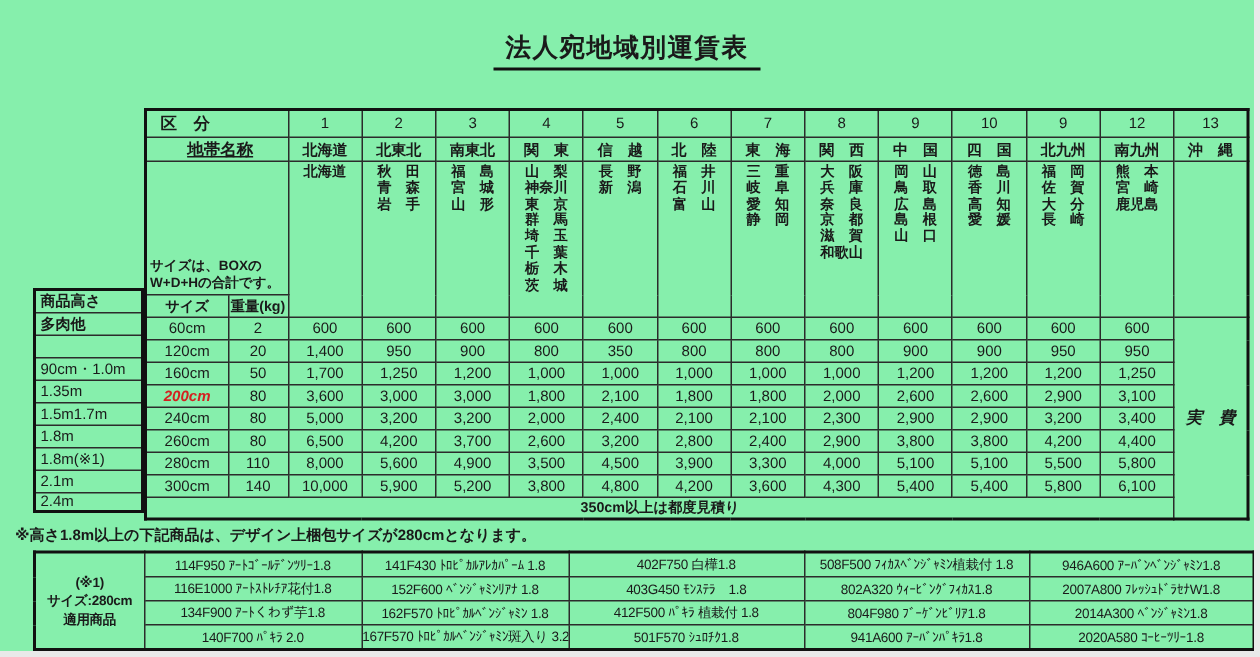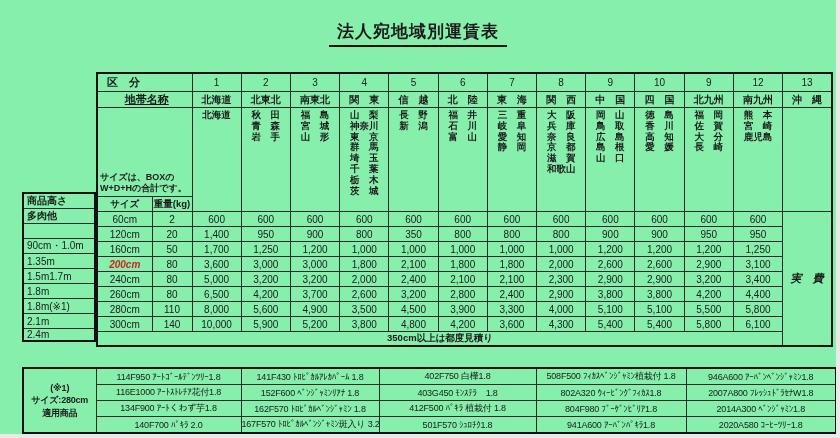--- a/index.html
+++ b/index.html
@@ -349,20 +349,21 @@
         </tr>
         <tr>
           <td>2.1m</td>
         </tr>
         <tr>
           <td>2.4m</td>
         </tr>
       </tbody>
   </table>
 
+  <div class="footnote">※高さ1.8m以上の下記商品は、デザイン上梱包サイズが280cmとなります。</div>
 
   <table class="bottom-table">
     <colgroup>
       <col style="width:73px">
         <col style="width:145px">
         <col style="width:138px">
       <col style="width:157px">
         <col style="width:150px">
         <col style="width:150px">
     </colgroup>

